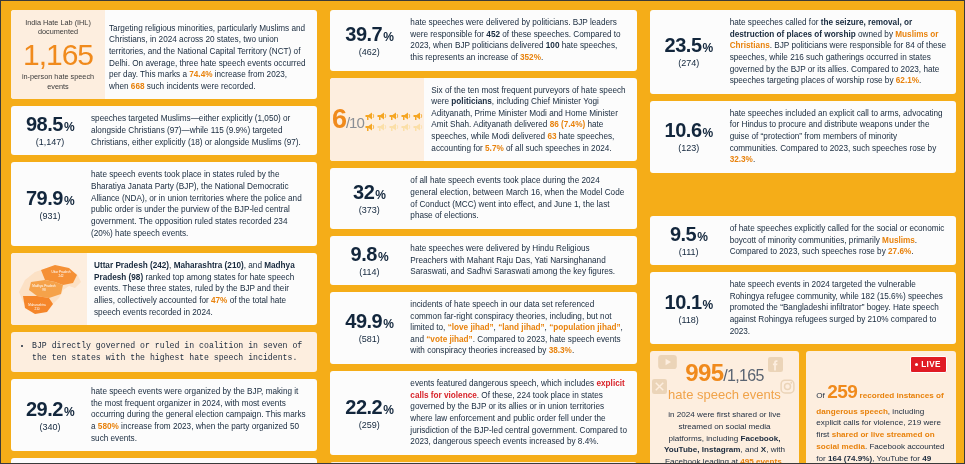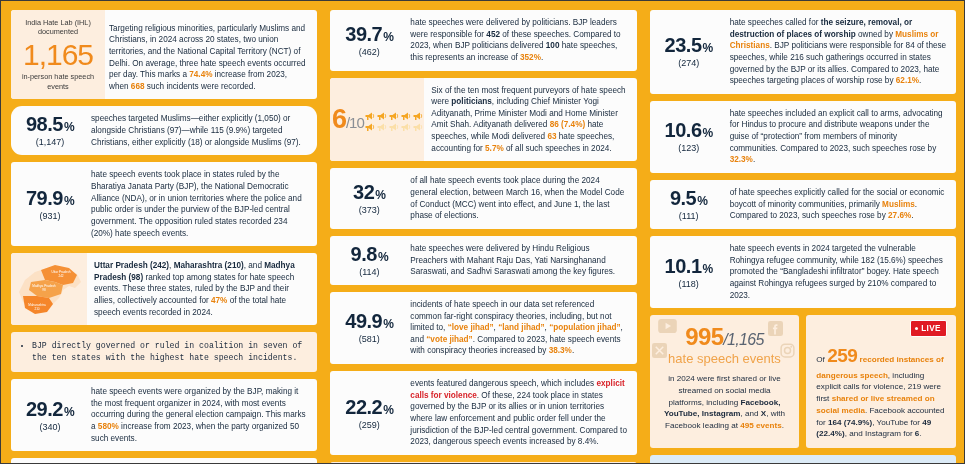--- a/index.html
+++ b/index.html
@@ -82,21 +82,21 @@
   .map-svg { position:absolute; inset:0; width:100%; height:100%; }
 
   
   .socialrow { display:flex; gap:7px; }
   .socialcard {
     flex:1; background:#FDEEDF; border-radius:3px; position:relative;
     padding:9px 10px 8px; font-size:8.1px; line-height:1.45; overflow:hidden;
   }
   .sc-l { text-align:center; }
   .sc-big { font-size:24px; color:#F08A1C; font-weight:bold; letter-spacing:-0.7px; line-height:1.05; }
-  .sc-big .slash { font-size:16px; color:#5a6472; font-weight:normal;font-style:italic; }
+  .sc-big .slash { font-size:16px; color:#5a6472; font-weight:normal; }
   .sc-sub { font-size:13px; color:#F0A34A; margin:1px 0 4px; }
   .sc-ico { position:absolute; opacity:0.33; }
   .sc-r .inline-big { font-size:19px; color:#F08A1C; font-weight:bold; letter-spacing:-0.5px; }
   .sc-r .lead { color:#E8820C; font-weight:bold; }
   .live {
     position:absolute; right:9px; top:5px; background:#E01B24; color:#fff;
     font-size:8.2px; font-weight:bold; padding:1.5px 5px 1.5px 4px;
     border-radius:2px; letter-spacing:0.4px; display:flex; align-items:center; gap:3px;
     border:1px solid #fff;
   }
@@ -115,21 +115,21 @@
       <div class="hdr-left">
         <div class="cap">India Hate Lab (IHL) documented</div>
         <div class="huge">1,165</div>
         <div class="cap">in-person hate speech events</div>
       </div>
       <div class="body">
         <p>Targeting religious minorities, particularly Muslims and Christians, in 2024 across 20 states, two union territories, and the National Capital Territory (NCT) of Delhi. On average, three hate speech events occurred per day. This marks a <span class="or">74.4%</span> increase from 2023, when <span class="or">668</span> such incidents were recorded.</p>
       </div>
     </div>
 
-    <div class="card" style="flex:0 0 auto;border-radius:11px;">
+    <div class="card" style="flex:0 0 auto;">
       <div class="statwrap">
         <div class="bignum"><span>98.5</span><span class="pct">%</span></div>
         <div class="substat">(1,147)</div>
       </div>
       <div class="body">
           <p>speeches targeted Muslims—either explicitly (1,050) or alongside Christians (97)—while 115 (9.9%) targeted Christians, either explicitly (18) or alongside Muslims (97).</p>
         </div>
     </div>
 
     <div class="card" style="flex:0 0 auto;">
@@ -325,21 +325,21 @@
     <div class="card" style="flex:0 0 auto;">
       <div class="statwrap">
         <div class="bignum"><span>10.6</span><span class="pct">%</span></div>
         <div class="substat">(123)</div>
       </div>
       <div class="body">
           <p>hate speeches included an explicit call to arms, advocating for Hindus to procure and distribute weapons under the guise of “protection” from members of minority communities. Compared to 2023, such speeches rose by <span class="or">32.3%</span>.</p>
         </div>
     </div>
 
-    <div class="card" style="flex:0 0 auto;">
+    <div class="card" style="flex:0 0 auto;margin-top:36px;">
       <div class="statwrap">
         <div class="bignum"><span>9.5</span><span class="pct">%</span></div>
         <div class="substat">(111)</div>
       </div>
       <div class="body">
           <p>of hate speeches explicitly called for the social or economic boycott of minority communities, primarily <span class="or">Muslims</span>. Compared to 2023, such speeches rose by <span class="or">27.6%</span>.</p>
         </div>
     </div>
 
     <div class="card" style="flex:0 0 auto;">

